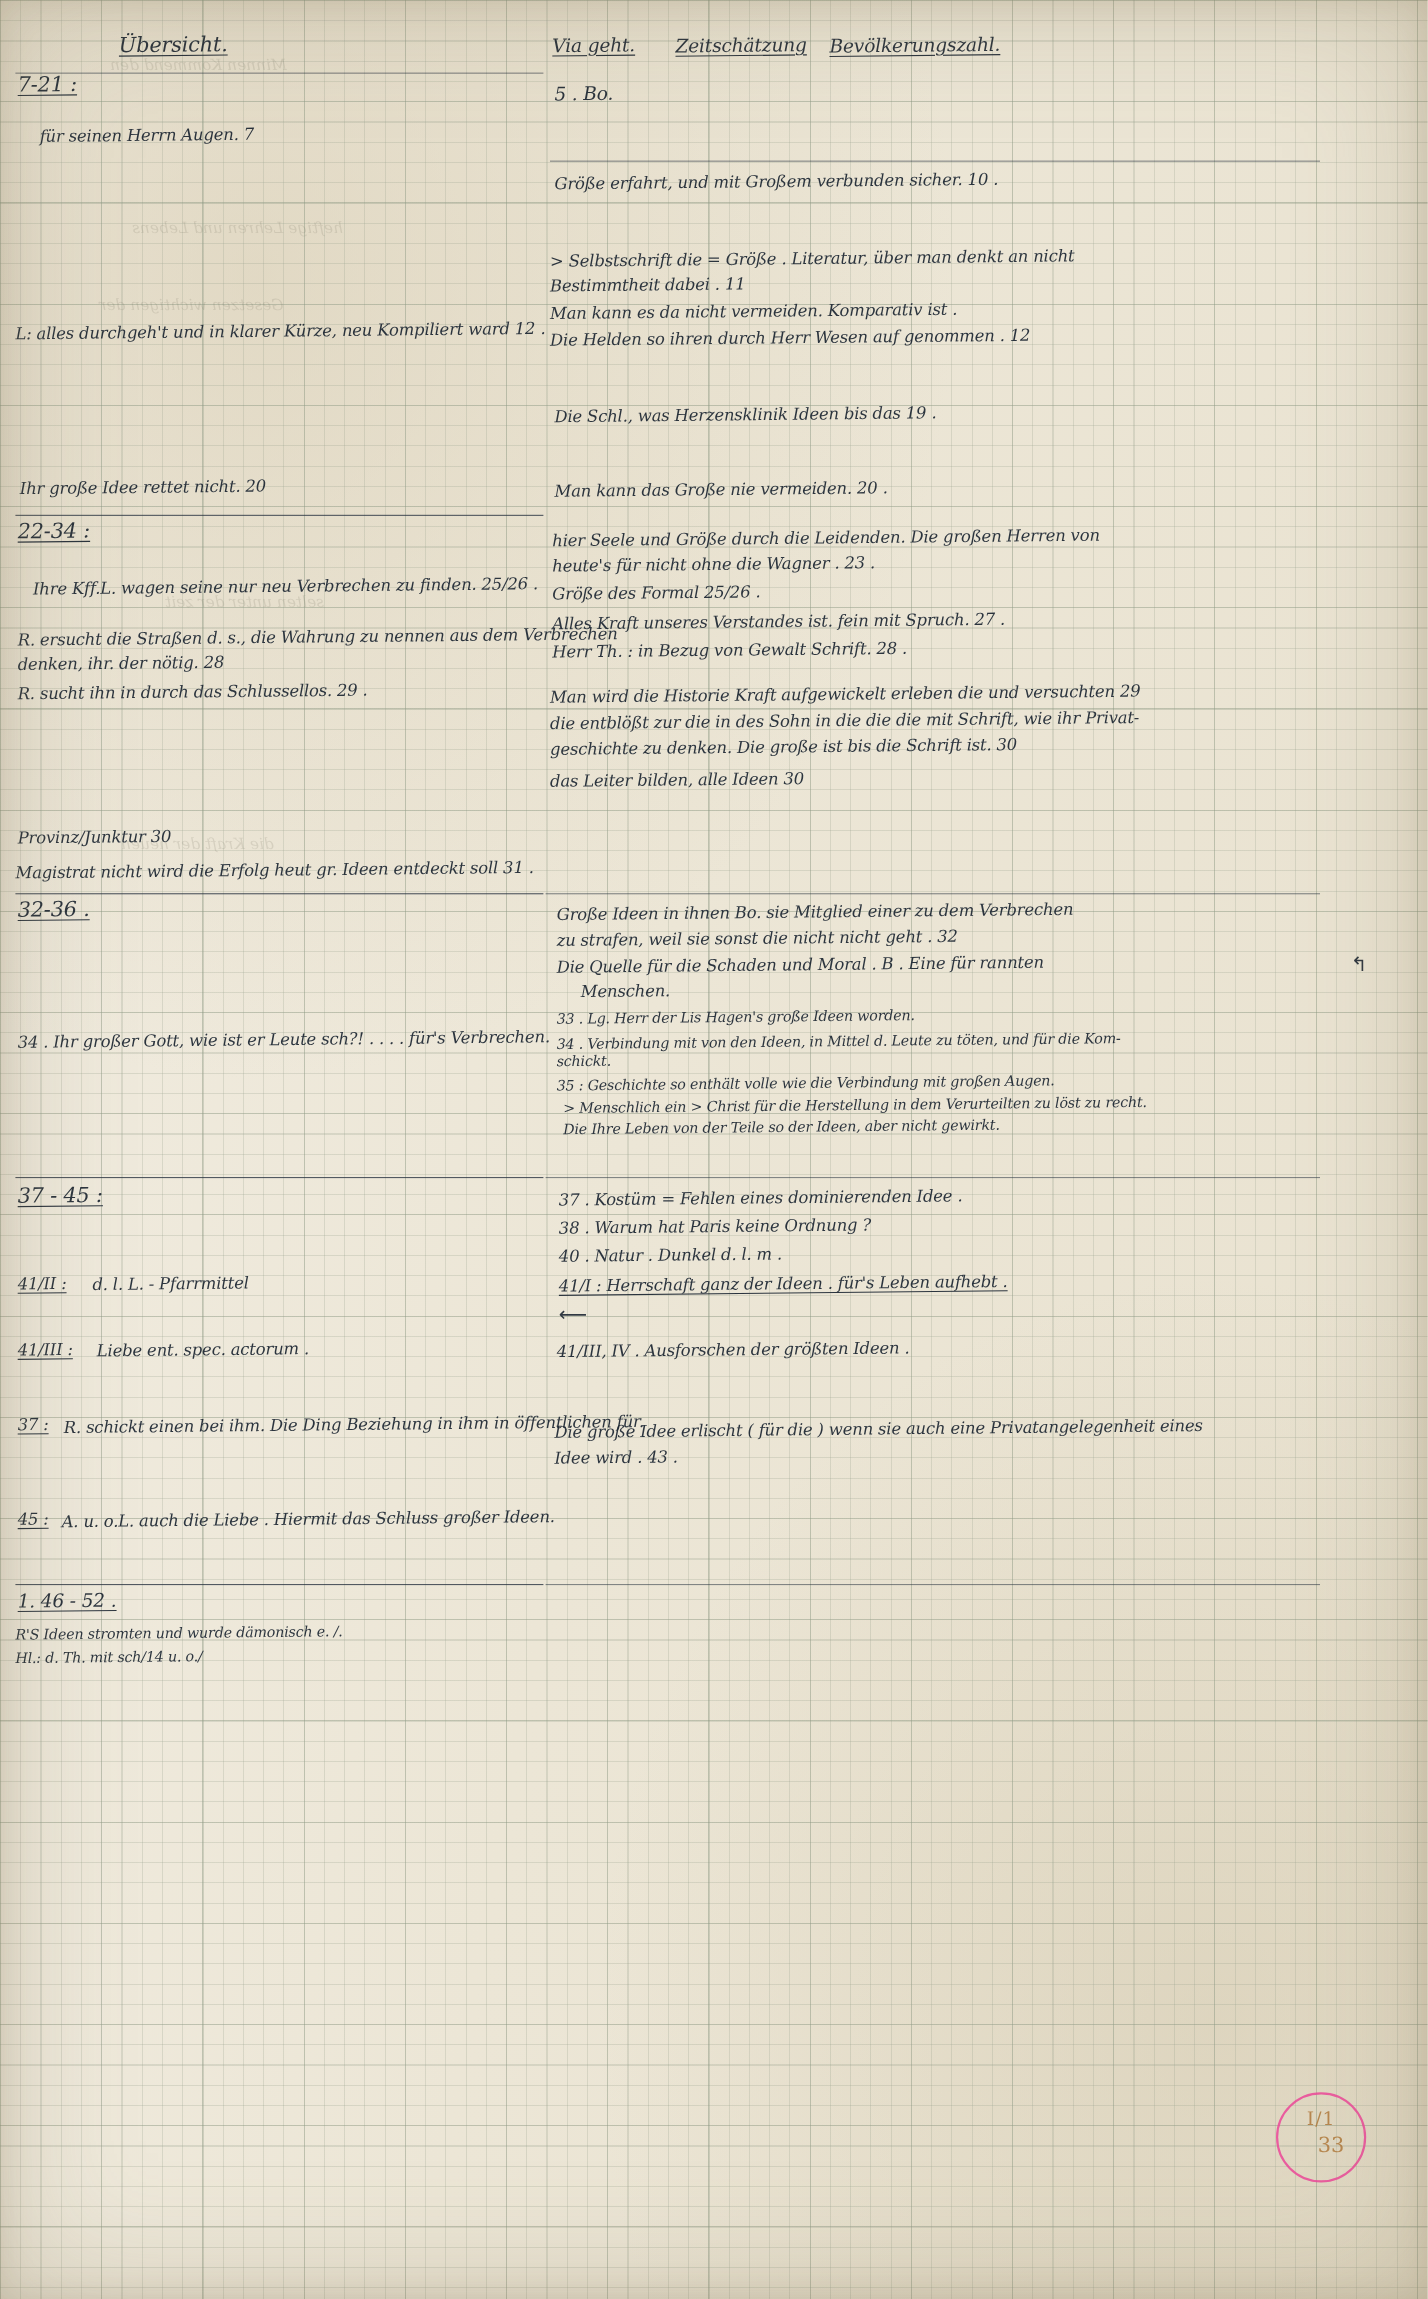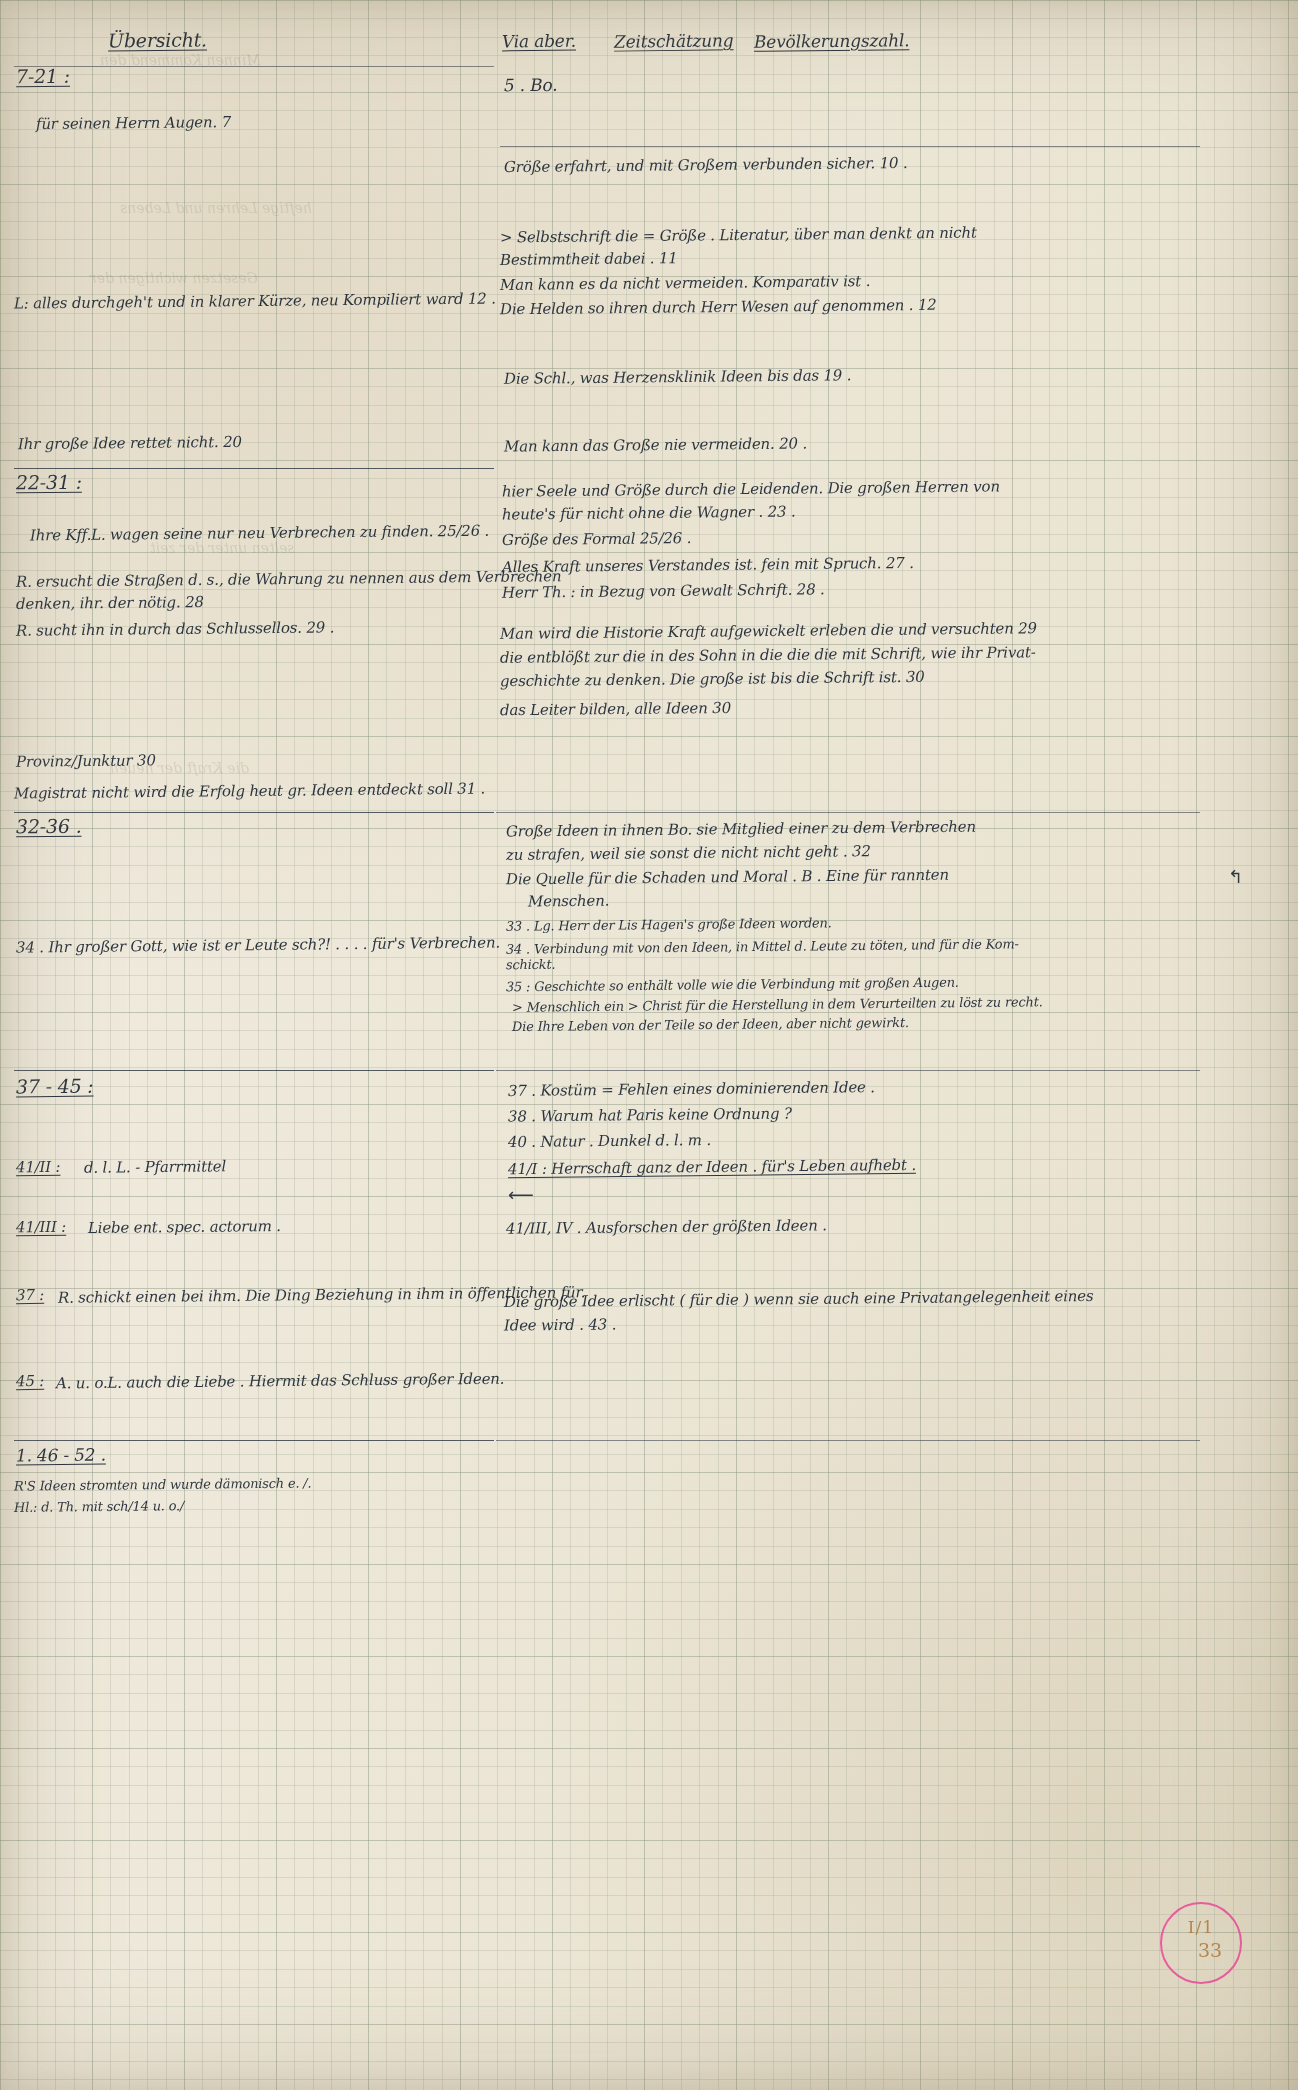--- a/index.html
+++ b/index.html
@@ -111,35 +111,35 @@
   <div id="grid"></div>
   <div id="grid-strong"></div>
 
   <div class="ghost" style="left:100px; top:52px;">Minnen Kommend den</div>
   <div class="ghost" style="left:120px; top:200px;">heftige Lehren und Lebens</div>
   <div class="ghost" style="left:90px; top:270px;">Gesetzen wichtigen der</div>
   <div class="ghost" style="left:150px; top:540px;">selten unter der zeit</div>
   <div class="ghost" style="left:110px; top:760px;">die Kraft der neuen</div>
 
   <div class="hw xl u skew1" style="left:108px; top:30px;">Übersicht.</div>
-  <div class="hw lg u skew1" style="left:502px; top:32px;">Via aber.</div>
+  <div class="hw lg u skew1" style="left:502px; top:32px;">Via geht.</div>
   <div class="hw lg u skew1" style="left:614px; top:32px;">Zeitschätzung</div>
   <div class="hw lg u skew1" style="left:754px; top:32px;">Bevölkerungszahl.</div>
 
   <div class="rule thin" style="left:14px; top:66px; width:480px;"></div>
 
   <div class="hw xl u skew1" style="left:16px; top:66px;text-align:center;">7-21 :</div>
   <div class="hw md skew1" style="left:36px; top:114px;">für seinen Herrn Augen. 7</div>
 
   <div class="hw md skew1" style="left:14px; top:292px;">L: alles durchgeh't und in klarer Kürze, neu Kompiliert ward 12 .</div>
 
   <div class="hw md skew1" style="left:18px; top:434px;">Ihr große Idee rettet nicht. 20</div>
 
   <div class="rule" style="left:14px; top:468px; width:480px;"></div>
-  <div class="hw xl u skew1" style="left:16px; top:472px;">22-31 :</div>
+  <div class="hw xl u skew1" style="left:16px; top:472px;">22-34 :</div>
   <div class="hw md skew1" style="left:30px; top:524px;">Ihre Kff.L. wagen seine nur neu Verbrechen zu finden. 25/26 .</div>
   <div class="hw md skew1" style="left:16px; top:570px;">R. ersucht die Straßen d. s., die Wahrung zu nennen aus dem Verbrechen</div>
   <div class="hw md skew1" style="left:16px; top:594px;">denken, ihr. der nötig. 28</div>
   <div class="hw md skew1" style="left:16px; top:620px;">R. sucht ihn in durch das Schlussellos. 29 .</div>
 
   <div class="hw md skew1" style="left:16px; top:752px;">Provinz/Junktur 30</div>
   <div class="hw md skew1" style="left:14px; top:782px;">Magistrat nicht wird die Erfolg heut gr. Ideen entdeckt soll 31 .</div>
 
   <div class="rule" style="left:14px; top:812px; width:480px;"></div>
   <div class="hw xl u skew1" style="left:16px; top:816px;">32-36 .</div>

